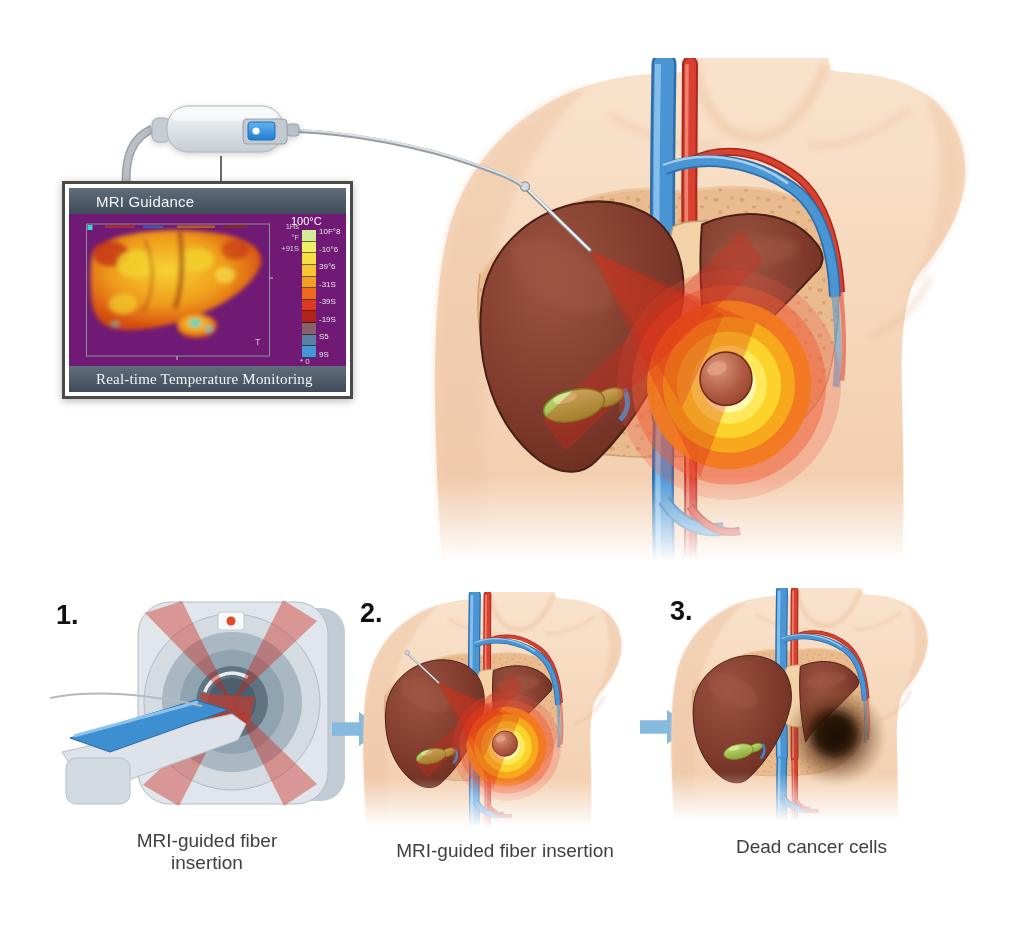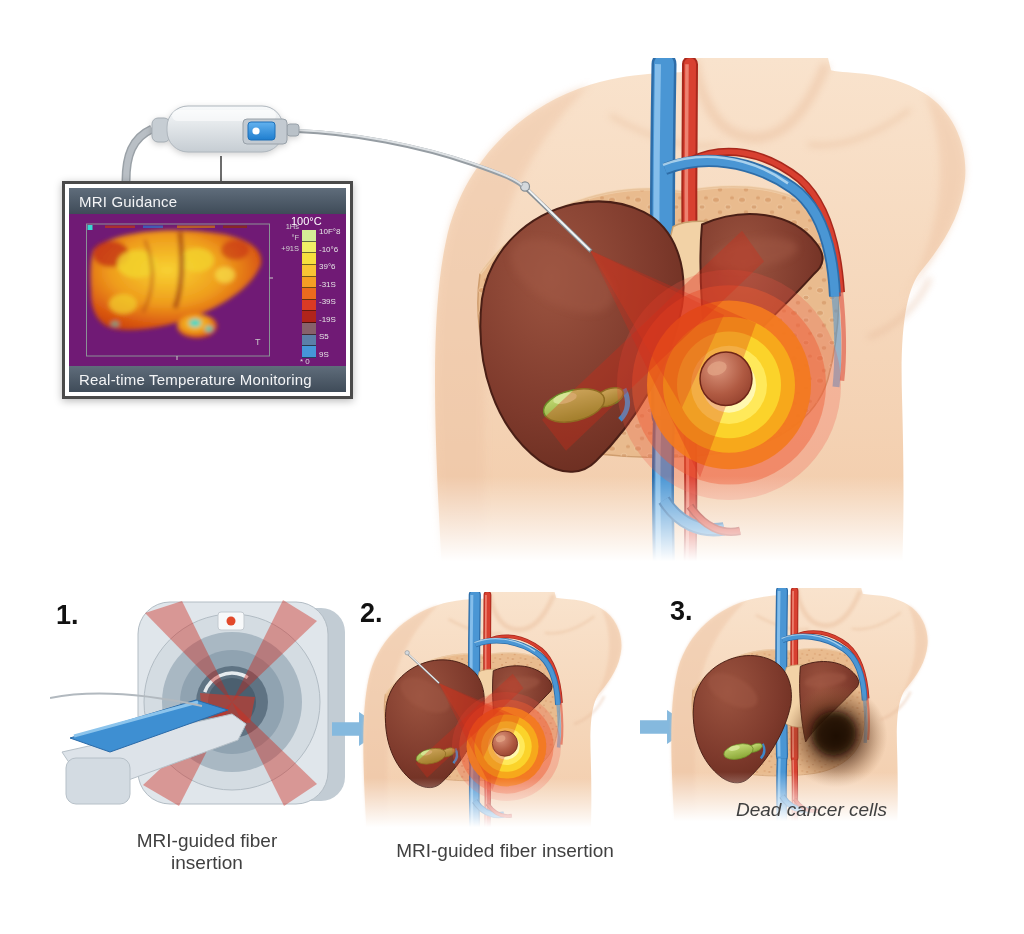--- a/index.html
+++ b/index.html
@@ -4,21 +4,21 @@
 <style>
   html,body{margin:0;padding:0;background:#fff;}
   .stage{position:relative;width:1024px;height:934px;background:#ffffff;overflow:hidden;
          font-family:"Liberation Sans",sans-serif;color:#1a1a1a;}
   .abs{position:absolute;}
 
   
   .monitor{left:62px;top:181px;width:291px;height:218px;background:#ffffff;
            border:3px solid #4a4a4a;box-sizing:border-box;padding:4px;
            box-shadow:0 2px 8px rgba(0,0,0,.28);}
-  .m-bar{height:26px;display:flex;align-items:center;padding:0 10px;
+  .m-bar{height:26px;display:flex;align-items:center;padding:0 27px;
          background-image:linear-gradient(rgba(255,255,255,.10),rgba(0,0,0,.18));
          color:#f3f4f6;font-size:15px;letter-spacing:.2px;}
   .m-screen{position:relative;height:152px;background:#701a75;overflow:hidden;}
   .scale-col{left:233px;top:16px;width:14px;height:128px;display:flex;flex-direction:column;}
   .scale-col div{flex:1;border-bottom:1px solid rgba(0,0,0,.55);}
   .scale-labels{left:250px;top:13px;width:42px;height:132px;display:flex;flex-direction:column;
                 justify-content:space-between;font-size:8px;color:#e6e6e6;line-height:9px;}
   .scale-top{left:222px;top:1px;font-size:11px;color:#ffffff;}
   .scale-bottom{left:231px;top:143px;font-size:8px;color:#dddddd;}
   .img-ann{left:192px;top:7px;width:38px;text-align:right;font-size:7.5px;line-height:11px;color:#d5d5d5;}
@@ -266,21 +266,21 @@
         <span>-10°6</span>
         <span>39°6</span>
         <span>-31S</span>
         <span>-39S</span>
         <span>-19S</span>
         <span>S5</span>
         <span>9S</span>
       </div>
       <div class="abs scale-bottom">* 0</div>
     </div>
-    <div class="m-bar" style="background-color: rgb(77, 92, 108);">
+    <div class="m-bar" style="background-color: rgb(77, 92, 108); font-family: Liberation Serif, serif;">
       <span>Real-time Temperature Monitoring</span>
     </div>
   </div>
 
   <div class="abs step-num" style="left:56px;top:600px;">1.</div>
   <svg class="abs" style="left:50px;top:595px;" width="300" height="225" viewBox="0 0 300 225">
     <rect x="200" y="13" width="95" height="193" rx="24" fill="#c2ccd4"></rect>
     <rect x="88" y="7" width="190" height="202" rx="32" fill="#e0e6eb" stroke="#b2bcc4"></rect>
     <g>
       <circle cx="182" cy="107" r="88" fill="#d4dce2" stroke="#b2bcc4"></circle>
@@ -322,15 +322,15 @@
   <div class="abs caption" style="left:360px;top:840px;width:290px;">MRI-guided fiber insertion</div>
 
   <div class="abs arrow" style="left: 640px; top: 710px; background-color: rgb(133, 185, 222);"></div>
 
   <div class="abs step-num" style="left:670px;top:596px;">3.</div>
   <svg class="abs" style="left:666px;top:588px;" width="290" height="242" viewBox="0 0 600 500" preserveAspectRatio="none">
     <use href="#torso-base"></use>
     <use href="#dead-spot"></use>
   </svg>
   <div class="abs fade-white" style="left:666px;top:772px;width:290px;height:60px;"></div>
-  <div class="abs caption" style="left:664px;top:799px;width:295px;font-style:italic;">Dead cancer cells</div>
+  <div class="abs caption" style="left:664px;top:836px;width:295px;">Dead cancer cells</div>
 
 </div>
 
 </body></html>

